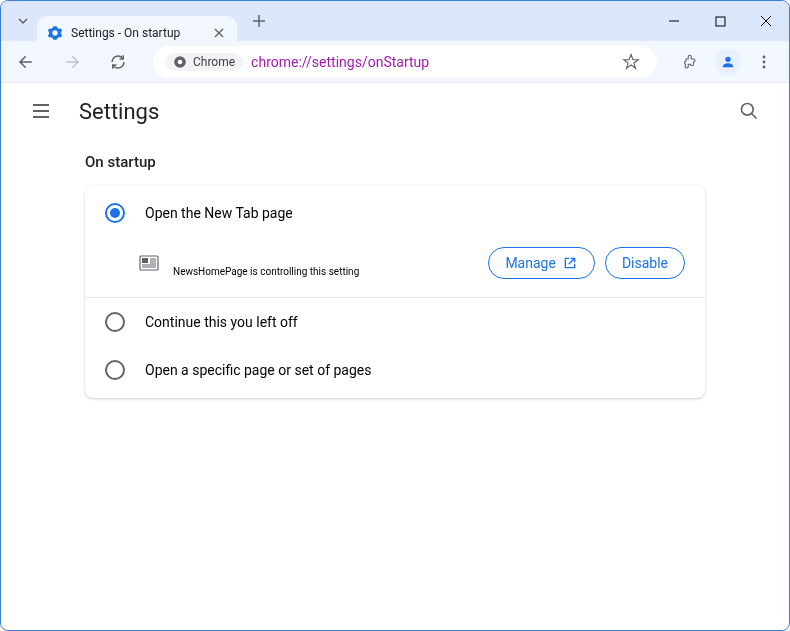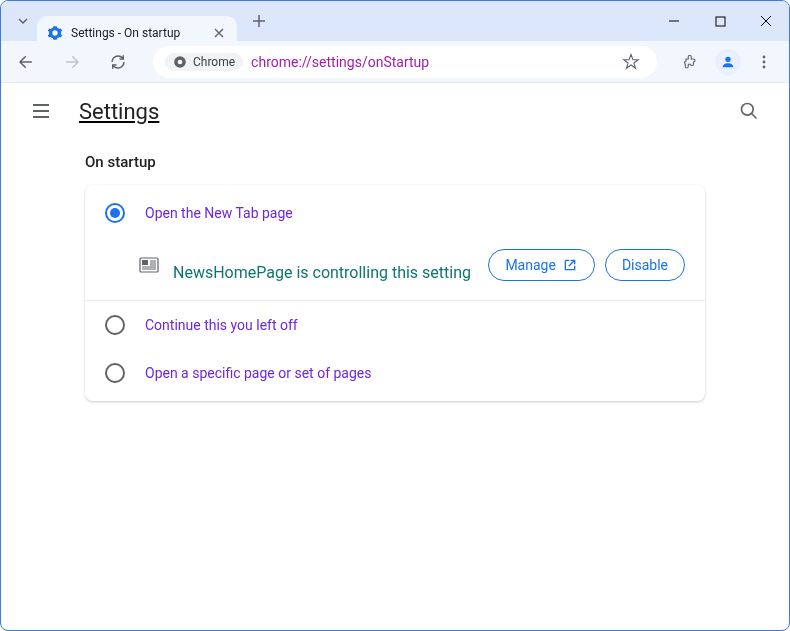--- a/index.html
+++ b/index.html
@@ -23,37 +23,37 @@
 .omnibox { flex: 1; height: 32px; background: #fff; border-radius: 16px; display: flex; align-items: center; padding: 0 12px; gap: 8px; margin: 0 6px; }
 .chrome-chip { display: flex; align-items: center; gap: 6px; background: #f1f3f4; border-radius: 12px; padding: 2px 8px; font-size: 12px; color: #3c4043; }
 .url-text { font-size: 14px; color: #a21caf; }
 .omni-right { margin-left: auto; display: flex; gap: 4px; }
 .omni-icon { width: 28px; height: 28px; display: flex; align-items: center; justify-content: center; cursor: pointer; color: #5f6368; }
 .addr-right { display: flex; gap: 2px; align-items: center; }
 .addr-icon { width: 34px; height: 34px; display: flex; align-items: center; justify-content: center; cursor: pointer; color: #5f6368; }
 .avatar { width: 26px; height: 26px; border-radius: 50%; background: #e8f0fe; display: flex; align-items: center; justify-content: center; color: #1a73e8; }
 
 
-.settings-header { height: 56px; display: flex; align-items: center; padding: 0 20px; gap: 18px; text-decoration: underline; }
+.settings-header { height: 56px; display: flex; align-items: center; padding: 0 20px; gap: 18px; }
 .menu-btn { width: 40px; height: 40px; display: flex; align-items: center; justify-content: center; cursor: pointer; color: #5f6368; }
 .settings-title { font-size: 22px; color: #202124; font-weight: 400; }
 .search-settings { margin-left: auto; width: 40px; height: 40px; display: flex; align-items: center; justify-content: center; cursor: pointer; color: #5f6368; }
 
 
 .content { padding: 14px 84px 4px 84px; }
 .section-title { font-size: 15px; color: #202124; font-weight: 500; margin-bottom: 14px; }
 .card { background: #fff; border-radius: 8px; box-shadow: 0 1px 3px rgba(60,64,67,.18), 0 1px 2px rgba(60,64,67,.1); padding: 4px 0; }
 .option-row { display: flex; align-items: center; padding: 14px 20px; gap: 20px; min-height: 48px; }
 .radio { width: 20px; height: 20px; border: 2px solid #5f6368; border-radius: 50%; position: relative; flex-shrink: 0; cursor: pointer; }
 .radio.selected { border-color: #1a73e8; }
 .radio.selected::after { content: ""; position: absolute; inset: 3px; background: #1a73e8; border-radius: 50%; }
-.option-label { font-size: 14px; color: #6d28d9; }
+.option-label { font-size: 14px; color: #000000; }
 .ext-row { display: flex; align-items: center; padding: 10px 20px 18px 54px; gap: 14px; border-bottom: 1px solid #e8eaed; }
 .ext-icon { width: 20px; height: 20px; display: flex; align-items: center; justify-content: center; color: #5f6368; flex-shrink: 0; }
-.ext-text { font-size: 16px; color: #0f766e; flex: 1; margin-top: 16px; }
+.ext-text { font-size: 10px; color: #000000; flex: 1; margin-top: 16px; }
 .pill-grp { display: flex; gap: 10px; }
 .pill { border: 1px solid #1a73e8; color: #1a73e8; background: #fff; border-radius: 18px; padding: 7px 16px; font-size: 14px; cursor: pointer; display: flex; align-items: center; gap: 6px; }
 .pill svg { width: 16px; height: 16px; }
 
 svg { display: block; }
 </style>
 </head>
 <body>
 
 <div class="titlebar">

